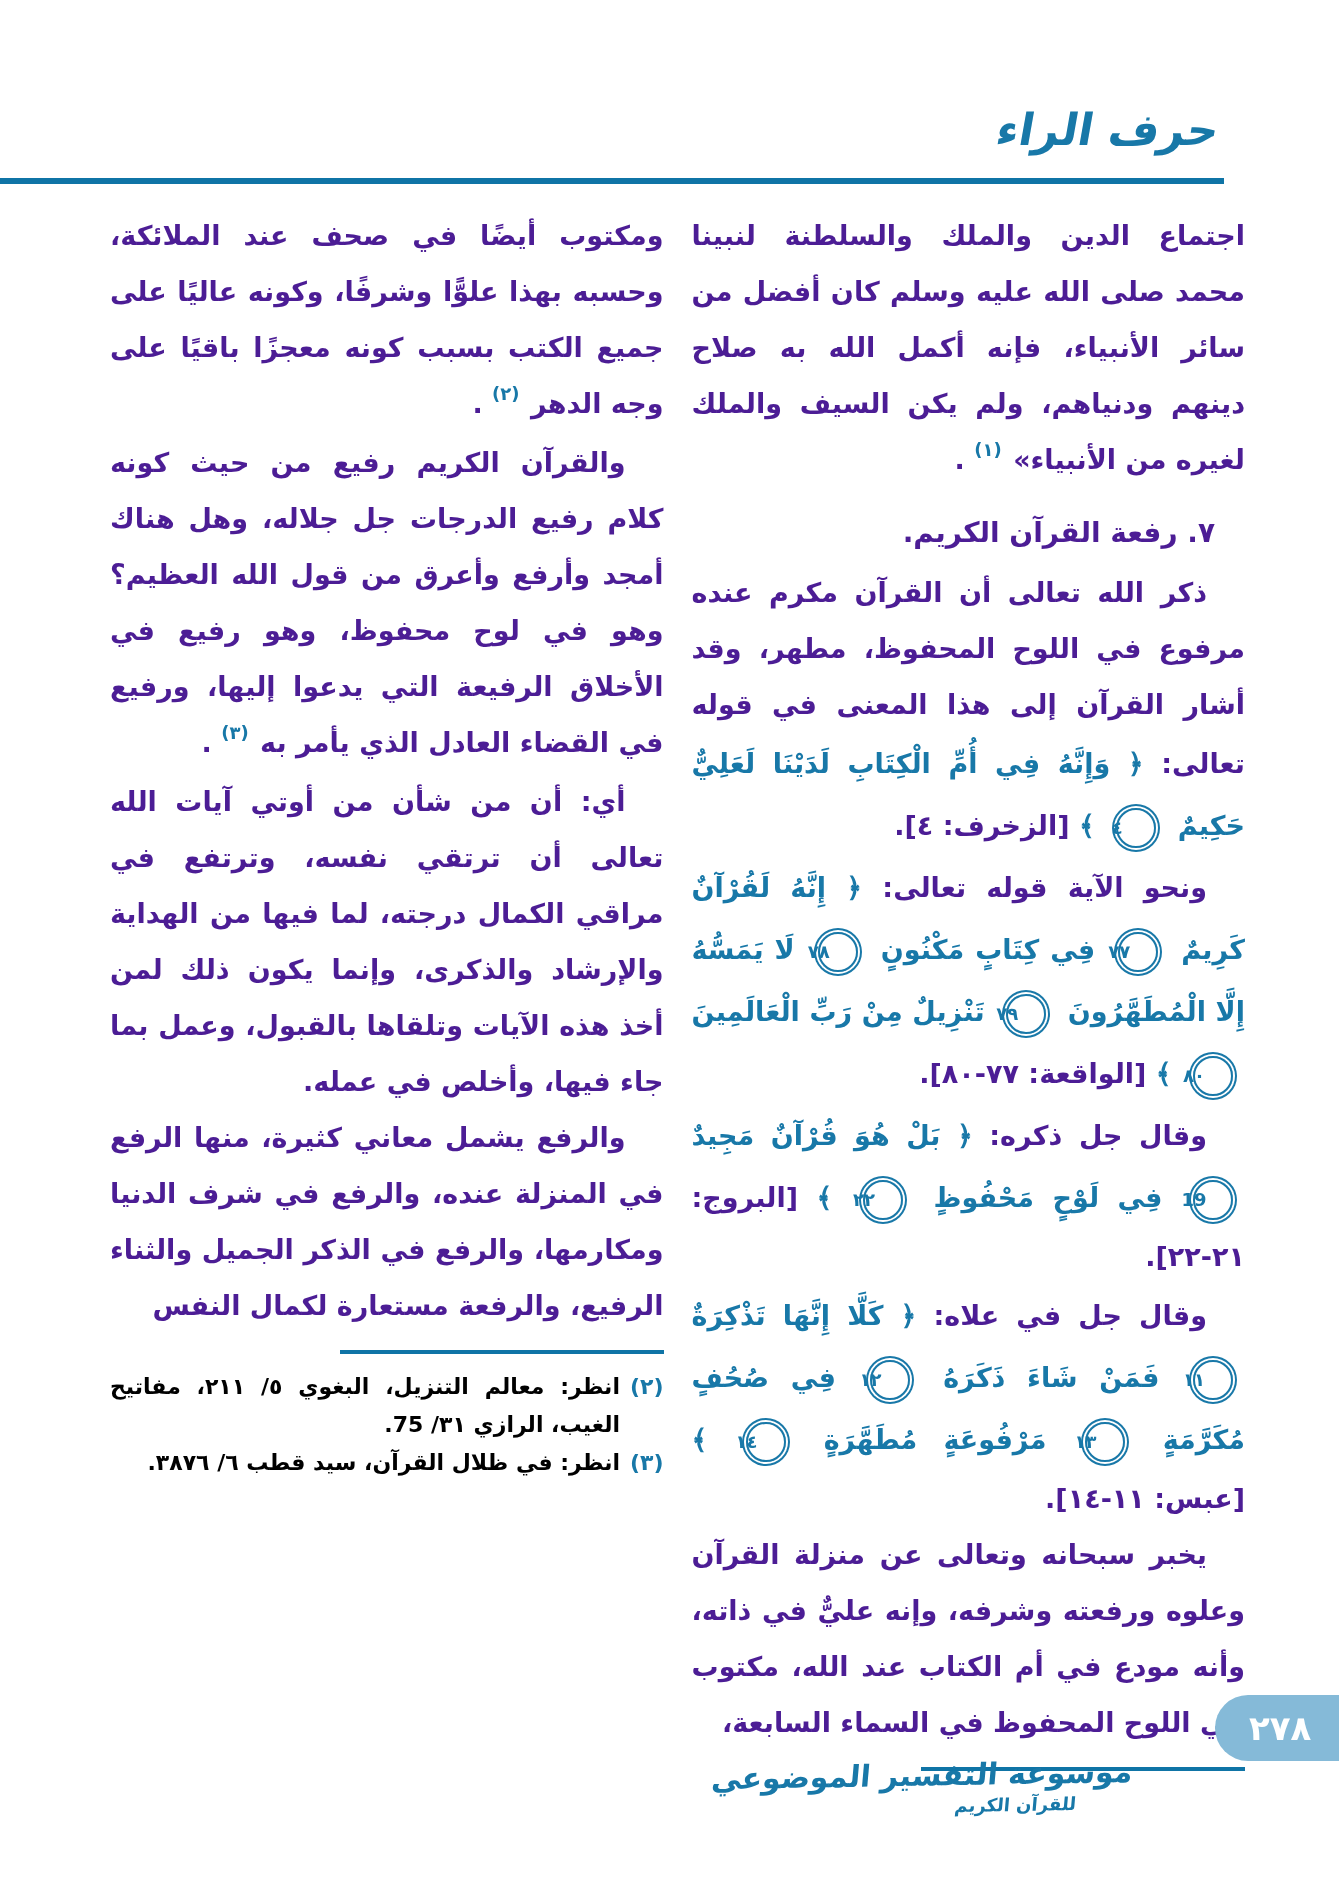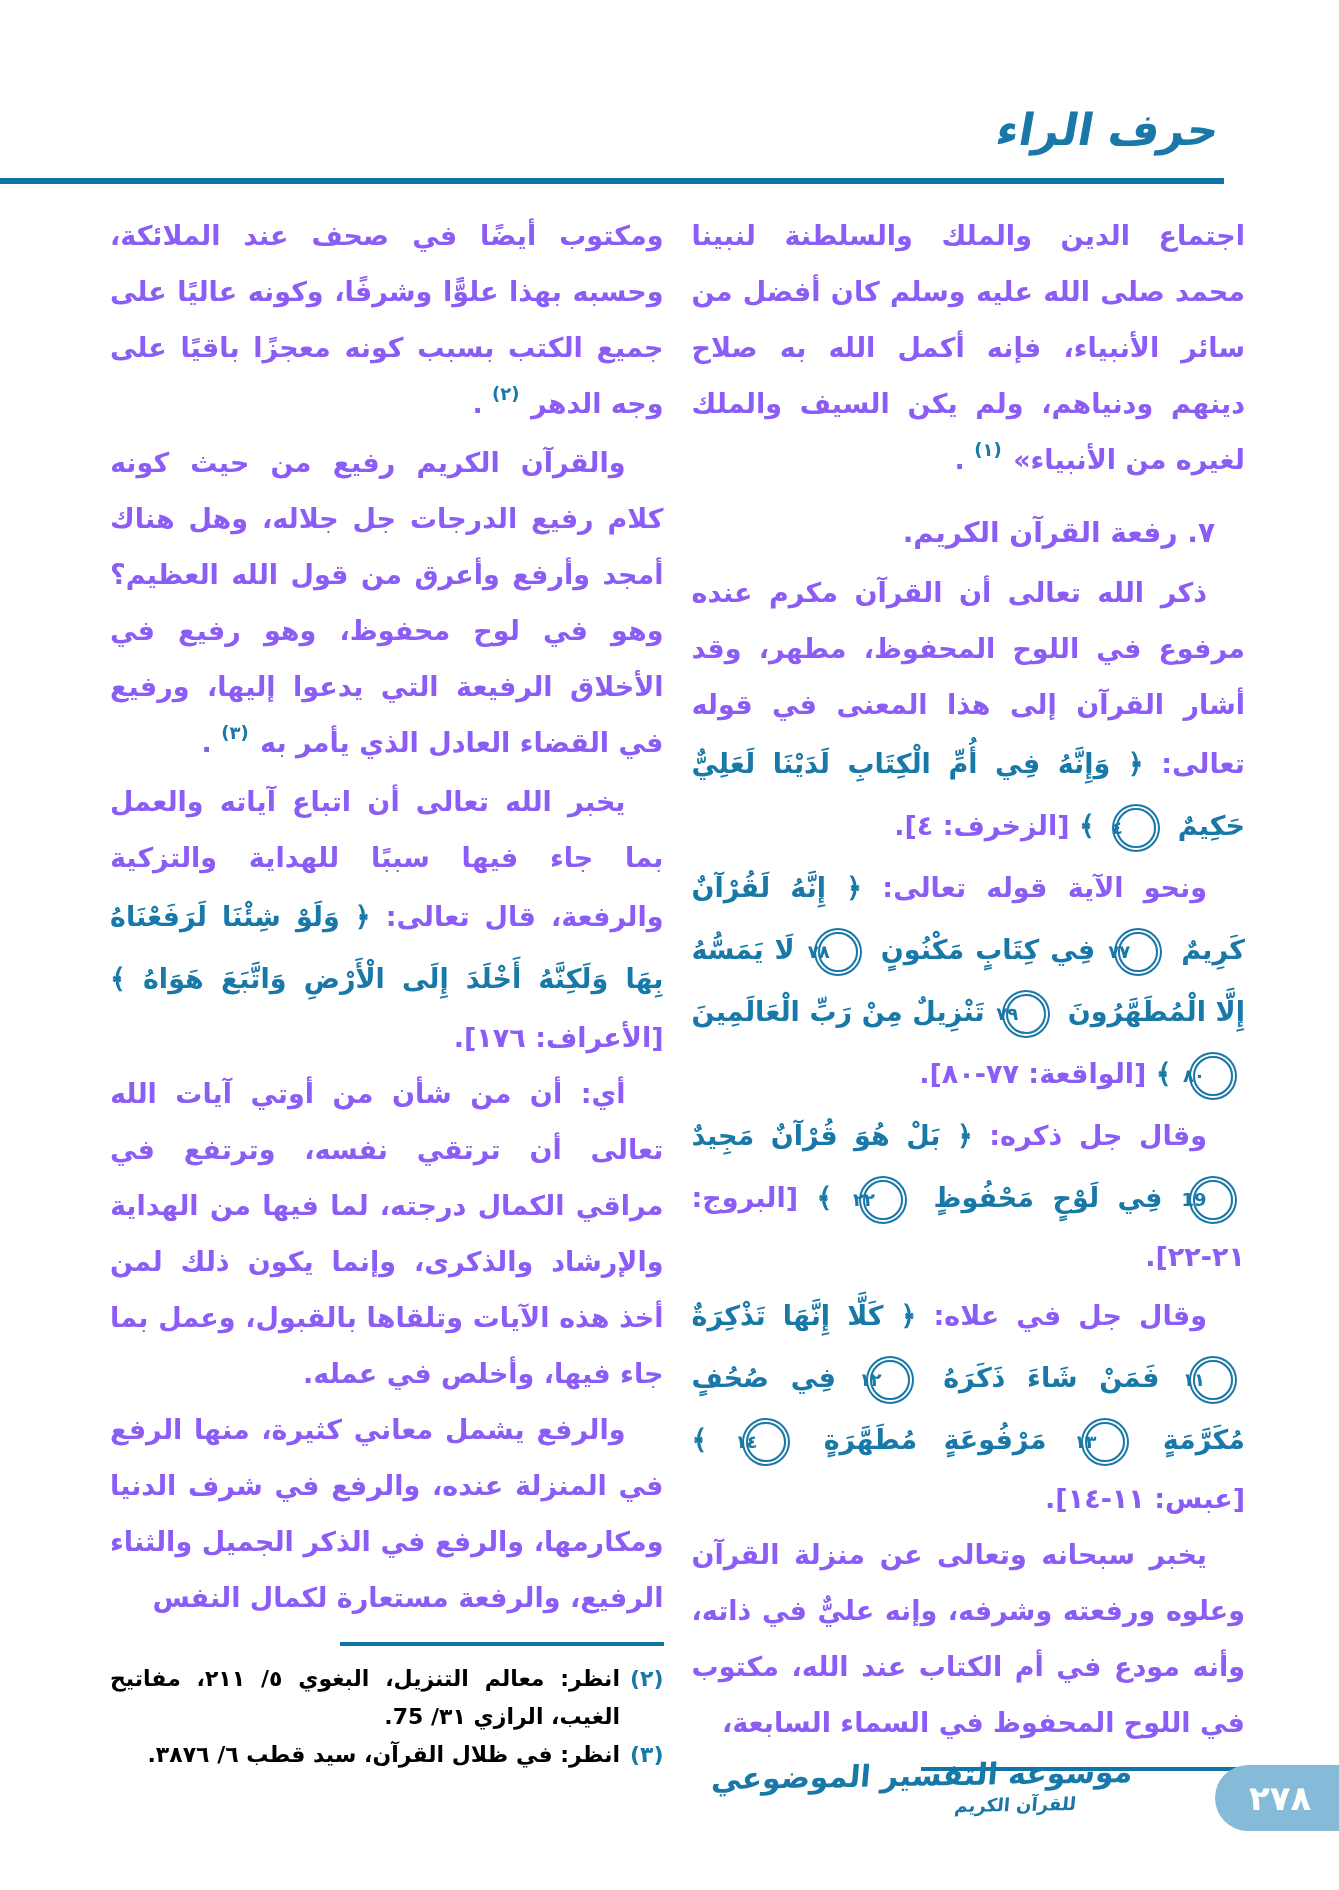--- a/index.html
+++ b/index.html
@@ -44,21 +44,21 @@
   .para {
     font-size:27px;
     line-height:56px;
     text-align:justify;
     font-weight:bold;
   }
   .para.p  { text-indent:38px; }
   .para.pc { text-indent:0; }
   .para.h  { margin-top:14px; margin-bottom:4px; text-indent:30px; font-size:28px; }
   .para.sh { margin-top:4px; text-indent:30px; }
-  .seg-t  { color:#8b5cf6; }
+  .seg-t  { color:#4c1d95; }
   .seg-v  {
     color:var(--accent);
     line-height:62px;
   }
   .seg-a  {
     display:inline-flex;
     align-items:center; justify-content:center;
     width:40px; height:40px;
     border:2px solid var(--accent);
     border-radius:50%;
@@ -108,21 +108,21 @@
     white-space:nowrap;
   }
   .logo-line2 {
     display:block;
     font-size:18px; font-weight:bold;
     line-height:26px;
     transform:skewX(-6deg);
   }
   .page-badge {
     position:absolute;
-    top:1765px; right:0;
+    top:1695px; right:0;
     width:124px; height:66px;
     background:var(--badge);
     border-radius:33px 0 0 33px;
     display:flex; align-items:center; justify-content:center;
   }
   .page-number {
     color:#ffffff;
     font-size:34px; font-weight:bold;
     letter-spacing:2px;
     padding-left:6px;
@@ -151,21 +151,20 @@
       <div class="footnotes">
         <div class="fn-rule"></div>
 
       </div>
     </section>
 
     <section class="col col-left">
       <div class="col-body">
           <div class="para pc"><span class="seg-t">ومكتوب أيضًا في صحف عند الملائكة، وحسبه بهذا علوًّا وشرفًا، وكونه عاليًا على جميع الكتب بسبب كونه معجزًا باقيًا على وجه الدهر</span> <span class="seg-fn">(٢)</span> <span class="seg-t">.</span> </div>
           <div class="para p"><span class="seg-t">والقرآن الكريم رفيع من حيث كونه كلام رفيع الدرجات جل جلاله، وهل هناك أمجد وأرفع وأعرق من قول الله العظيم؟ وهو في لوح محفوظ، وهو رفيع في الأخلاق الرفيعة التي يدعوا إليها، ورفيع في القضاء العادل الذي يأمر به</span> <span class="seg-fn">(٣)</span> <span class="seg-t">.</span> </div>
-          <div class="para p"><span class="seg-t">يخبر الله تعالى أن اتباع آياته والعمل بما جاء فيها سببًا للهداية والتزكية والرفعة، قال تعالى: </span> <span class="seg-v">﴿ وَلَوْ شِئْنَا لَرَفَعْنَاهُ بِهَا وَلَكِنَّهُ أَخْلَدَ إِلَى الْأَرْضِ وَاتَّبَعَ هَوَاهُ ﴾</span> <span class="seg-t"> [الأعراف: ١٧٦].</span> </div>
           <div class="para p"><span class="seg-t">أي: أن من شأن من أوتي آيات الله تعالى أن ترتقي نفسه، وترتفع في مراقي الكمال درجته، لما فيها من الهداية والإرشاد والذكرى، وإنما يكون ذلك لمن أخذ هذه الآيات وتلقاها بالقبول، وعمل بما جاء فيها، وأخلص في عمله.</span> </div>
           <div class="para p"><span class="seg-t">والرفع يشمل معاني كثيرة، منها الرفع في المنزلة عنده، والرفع في شرف الدنيا ومكارمها، والرفع في الذكر الجميل والثناء الرفيع، والرفعة مستعارة لكمال النفس</span> </div>
         </div>
       <div class="footnotes">
         <div class="fn-rule"></div>
         <div class="fn-list">
             <div class="fn-item">
               <span class="fn-marker">(٢)</span>
               <span class="fn-text">انظر: معالم التنزيل، البغوي ٥/ ٢١١، مفاتيح الغيب، الرازي ٣١/ 75.</span>
             </div>

